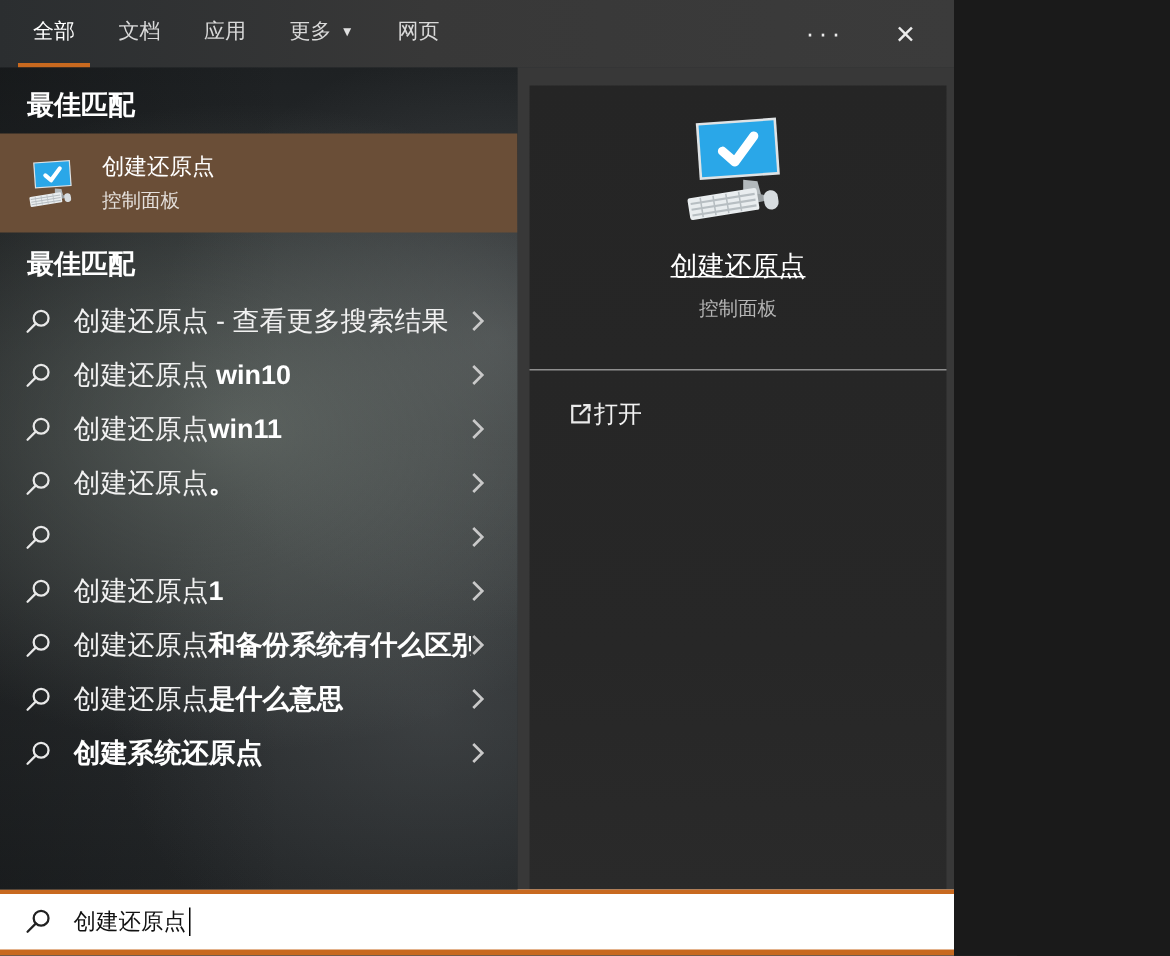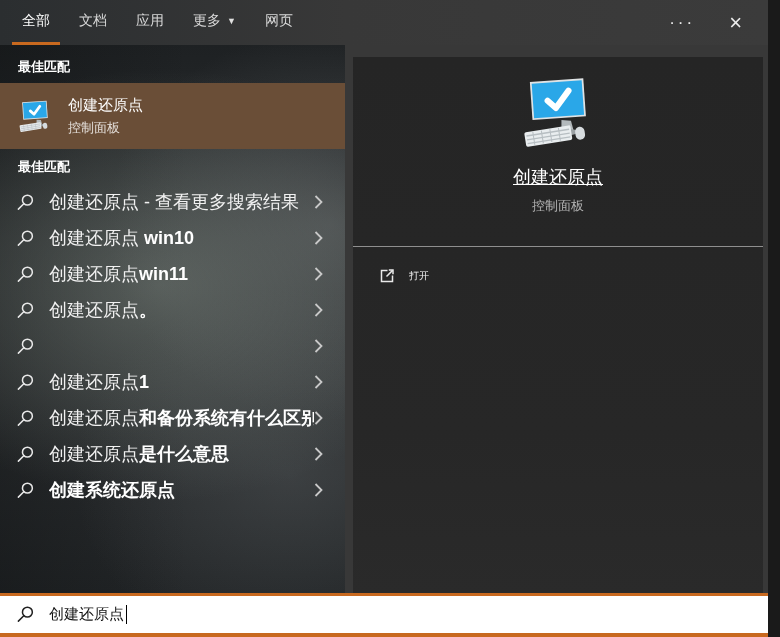--- a/index.html
+++ b/index.html
@@ -1,18 +1,18 @@
 <!DOCTYPE html>
 <html><head>
 <meta charset="utf-8">
 <style>
   * { margin:0; padding:0; box-sizing:border-box; }
   html,body { width:780px; height:637px; overflow:hidden; background:#1a1a1a; }
   body { font-family:"Liberation Sans","DejaVu Sans",sans-serif; }
-  .app { position:relative; width:768px; height:637px; background:#2a2d2f; display:flex; flex-direction:column; }
+  .app { position:relative; width:636px; height:637px; background:#2a2d2f; display:flex; flex-direction:column; }
 
   
   .tabbar { height:45px; flex:0 0 45px; background:linear-gradient(90deg,#2b2e30 0%,#383838 45%,#3b3b3b 100%);
             display:flex; align-items:stretch; justify-content:space-between; }
   .tabs { display:flex; padding-left:12px; }
   .tab { display:flex; align-items:center; padding:0 10px; margin-right:9px; font-size:14px; color:#d9d9d9;
          border-bottom:3px solid transparent; cursor:default; }
   .tab.selected { color:#ffffff; border-bottom-color:#c8691f; }
   .tab .caret { font-size:9px; margin-left:6px; color:#e0e0e0; }
   .tabbar-right { display:flex; align-items:center; padding-right:16px; }
@@ -24,21 +24,21 @@
 
   
   .left { width:345px; flex:0 0 345px; position:relative; overflow:hidden;
     background:
       radial-gradient(420px 300px at 160px 240px, rgba(130,140,132,0.50), rgba(130,140,132,0) 72%),
       radial-gradient(320px 280px at 330px 180px, rgba(120,124,126,0.38), rgba(120,124,126,0) 70%),
       radial-gradient(300px 260px at 290px 430px, rgba(105,110,112,0.30), rgba(105,110,112,0) 72%),
       linear-gradient(90deg, rgba(10,12,13,0.35), rgba(10,12,13,0) 55%),
       linear-gradient(180deg,#1e2123 0%,#2c2f31 35%,#2e3133 62%,#222527 100%);
   }
-  .section-label { font-size:13px; font-weight:bold; color:#ffffff; padding:13px 0 7px 18px;font-family:Liberation Serif, serif; }
+  .section-label { font-size:18px; font-weight:bold; color:#ffffff; padding:13px 0 7px 18px;font-family:Liberation Serif, serif; }
   .section-label.web { padding-top:9px; padding-bottom:8px; }
 
   .best-row { height:66px; background:#6a4e37; display:flex; align-items:center; padding-left:16px; cursor:default; }
   .bm-text { margin-left:14px; }
   .bm-title { font-size:15px; color:#ffffff; }
   .bm-sub { font-size:13px; color:rgba(255,255,255,0.82); margin-top:4px; }
 
   .suggestion { height:36px; display:flex; align-items:center; padding:0 22px 0 16px; cursor:default; }
   .sug-text { margin-left:14px; font-size:18px; color:#f1f1f1; white-space:pre; overflow:hidden; }
   .sug-text b { font-weight:bold; color:#ffffff; }
@@ -52,21 +52,21 @@
           display:flex; flex-direction:column; align-items:center; }
   .pc-icon.large { width:84px; height:76px; margin-top:18px; }
   .pc-icon.small { width:38px; height:35px; flex:0 0 38px; }
   .pc-icon svg { display:block; width:100%; height:100%; }
   .pv-title { margin-top:14px; font-size:18px; color:#ffffff; text-decoration:underline; cursor:pointer; }
   .pv-sub { margin-top:8px; font-size:13px; color:#b5b5b5; }
   .sep { align-self:stretch; height:1px; background:#8f8f8f; margin-top:31px; }
   .action { align-self:stretch; display:flex; align-items:center; height:34px; margin-top:12px; padding-left:25px; cursor:default; }
   .action .open-ic { width:18px; height:18px; color:#e9e9e9; }
   .action .open-ic svg { display:block; width:100%; height:100%; }
-  .action-label { margin-left:13px; font-size:10px; color:#f2f2f2; }
+  .action-label { font-size:16px; color:#f2f2f2; }
 
   
   .searchbar { flex:0 0 44px; background:#ffffff; border-top:3px solid #c8691f; border-bottom:4px solid #c8691f;
                display:flex; align-items:center; padding-left:16px; }
   .searchbar .mag { color:#222222; }
   .query { margin-left:14px; font-size:15px; color:#111111; white-space:pre; }
   .caret-line { display:inline-block; width:1px; height:19px; background:#000; margin-left:2px; animation:blink 1s steps(1) infinite; }
   @keyframes blink { 50% { opacity:0; } }
 </style>
 </head>

